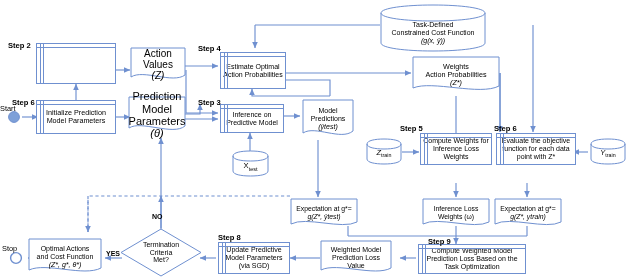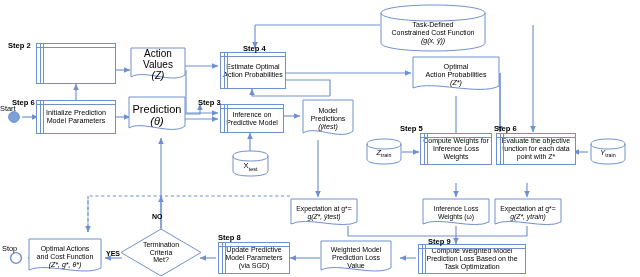--- a/index.html
+++ b/index.html
@@ -228,21 +228,21 @@
       <path d="M161,258 L161,250"></path>
     </g>
 
     <circle cx="14" cy="117" r="5.4" fill="#7ea0d8" stroke="#6f90d0" stroke-width="1"></circle>
     <circle cx="16" cy="258" r="5.4" fill="#ffffff" stroke="#6f90d0" stroke-width="1.4"></circle>
   </svg>
 
   <div class="step-label" style="left:8px; top:41px;">Step 2</div>
   <div class="step-label" style="left:12px; top:98px;">Step 6</div>
   <div class="step-label" style="left:198px; top:98px;">Step 3</div>
-  <div class="step-label" style="left:198px; top:44px;margin-left:45px;">Step 4</div>
+  <div class="step-label" style="left:198px; top:44px;">Step 4</div>
   <div class="step-label" style="left:400px; top:124px;">Step 5</div>
   <div class="step-label" style="left:494px; top:124px;">Step 6</div>
   <div class="step-label" style="left:428px; top:237px;">Step 9</div>
   <div class="step-label" style="left:218px; top:233px;">Step 8</div>
 
   <div class="edge-label" style="left:106px; top:250px;">YES</div>
   <div class="edge-label" style="left:152px; top:213px;">NO</div>
 
   <div class="term-label" style="left:0px; top:104px;">Start</div>
   <div class="term-label" style="left:2px; top:244px;">Stop</div>
@@ -265,20 +265,21 @@
       <div class="ital">(Z)</div>
     </div>
   </div>
 
   <div class="node docshape" style="left:128px; top:96px; width:58px; height:38px; font-size:11px;">
     <svg class="docsvg" viewBox="0 0 58 38" preserveAspectRatio="none">
       <path d="M1,1 L57,1 L57,30 C45,40 13,24 1,32 Z" fill="#fff" stroke="#6f90d0" stroke-width="1"></path>
     </svg>
     <div class="txt">
       <div>Prediction</div>
+      <div>Model Parameters</div>
       <div class="ital">(θ)</div>
     </div>
   </div>
 
   <div class="node proc subproc" style="left:220px; top:52px; width:66px; height:37px; font-size:7px;">
     <div class="subproc-top"></div>
     <div class="txt">Estimate Optimal Action Probabilities</div>
   </div>
 
   <div class="node proc subproc" style="left:220px; top:104px; width:64px; height:29px; font-size:7px;">
@@ -304,21 +305,21 @@
       <div>Constrained Cost Function</div>
       <div class="ital">(g(x, ŷ))</div>
     </div>
   </div>
 
   <div class="node docshape" style="left:412px; top:56px; width:88px; height:38px; font-size:7.2px;">
     <svg class="docsvg" viewBox="0 0 88 38" preserveAspectRatio="none">
       <path d="M1,1 L87,1 L87,30 C68,40 20,24 1,32 Z" fill="#fff" stroke="#6f90d0" stroke-width="1"></path>
     </svg>
     <div class="txt">
-      <div>Optimal</div>
+      <div>Weights</div>
       <div>Action Probabilities</div>
       <div class="ital">(Z*)</div>
     </div>
   </div>
 
   <div class="node docshape" style="left:302px; top:99px; width:52px; height:40px; font-size:7px;">
     <svg class="docsvg" viewBox="0 0 52 40" preserveAspectRatio="none">
       <path d="M1,1 L51,1 L51,32 C39,42 13,26 1,34 Z" fill="#fff" stroke="#6f90d0" stroke-width="1"></path>
     </svg>
     <div class="txt">

